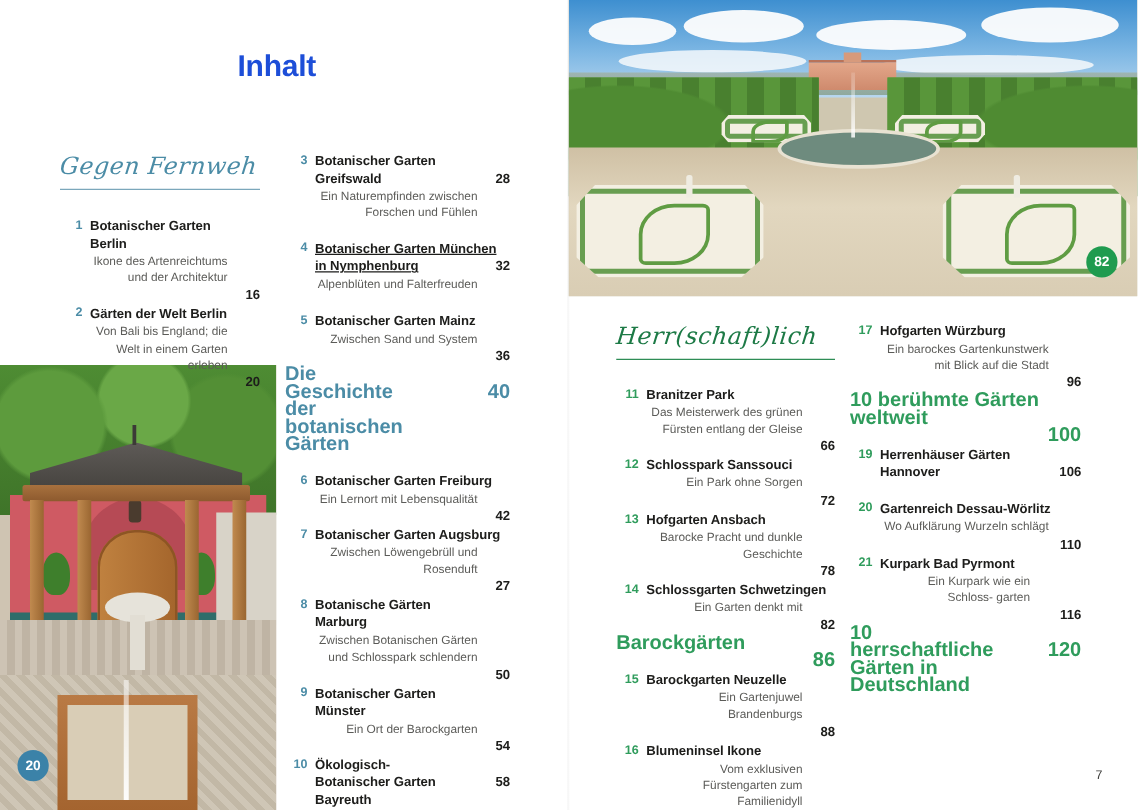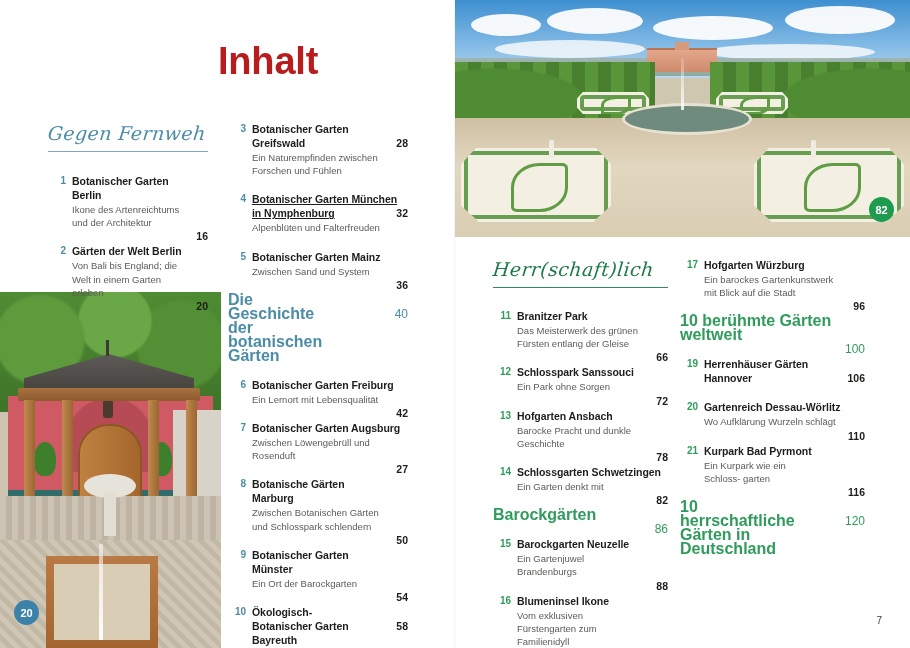--- a/index.html
+++ b/index.html
@@ -10,21 +10,21 @@
     -webkit-font-smoothing:antialiased;
   }
   .spread{position:relative;width:910px;height:648px;background:#fff;}
 
   
   .page-left{position:absolute;left:0;top:0;width:455px;height:648px;}
   .page-right{position:absolute;left:455px;top:0;width:455px;height:648px;}
 
   .inhalt-title{
     position:absolute;left:190px;top:40px;
-    font-size:38px;font-weight:bold;color:#b91c1c;letter-spacing:-0.2px;margin-left:28px;
+    font-size:24px;font-weight:bold;color:#1d4ed8;letter-spacing:-0.2px;
   }
 
   
   .script-head{
     font-family:"DejaVu Serif", serif;
     font-style:italic;font-weight:normal;
     font-size:19px;letter-spacing:0.4px;
     transform:skewX(-6deg);
     display:inline-block;
   }
@@ -44,35 +44,36 @@
   .num-blue{color:#4b8ca6;}
   .num-green{color:#2f9c5c;}
   .entry .body{margin-left:24px;position:relative;}
   .ttl{
     font-size:10.5px;font-weight:bold;color:#1d1d1b;line-height:14px;
     padding-right:26px;letter-spacing:-0.05px;
   }
   .sub{
     font-size:9.5px;color:#5b5b58;line-height:13.2px;margin-top:1px;
     padding-right:26px;
+    text-align:right;
   }
   .pg{
     position:absolute;right:0;font-size:10.5px;font-weight:bold;color:#1d1d1b;
     line-height:14px;
   }
   .pg.row2{top:14px;}
 
   
   .section{position:relative;margin-bottom:15px;margin-top:2px;}
   .section .stext{
     font-size:16px;font-weight:bold;line-height:14px;padding-right:30px;
   }
   .sec-blue .stext{color:#4b8ca6;}
   .sec-green .stext{color:#2f9c5c;}
-  .section .spg{position:absolute;right:0;font-size:12px;font-weight:normal;line-height:14px;}
+  .section .spg{position:absolute;right:0;font-size:16px;font-weight:bold;line-height:14px;}
   .sec-blue .spg{color:#4b8ca6;}
   .sec-green .spg{color:#2f9c5c;}
   .section .spg.row2{top:14px;}
 
   
   .photo{position:absolute;overflow:hidden;}
 
   
   .ph-schwetzingen{left:455px;top:0;width:455px;height:237px;background:#cfc7b0;}
   .sky{position:absolute;left:0;top:0;width:100%;height:78px;

